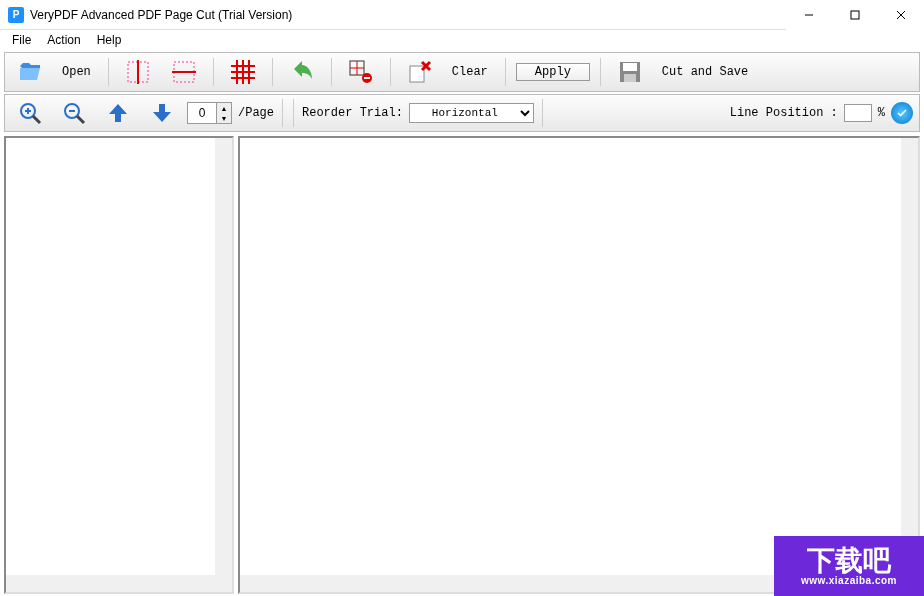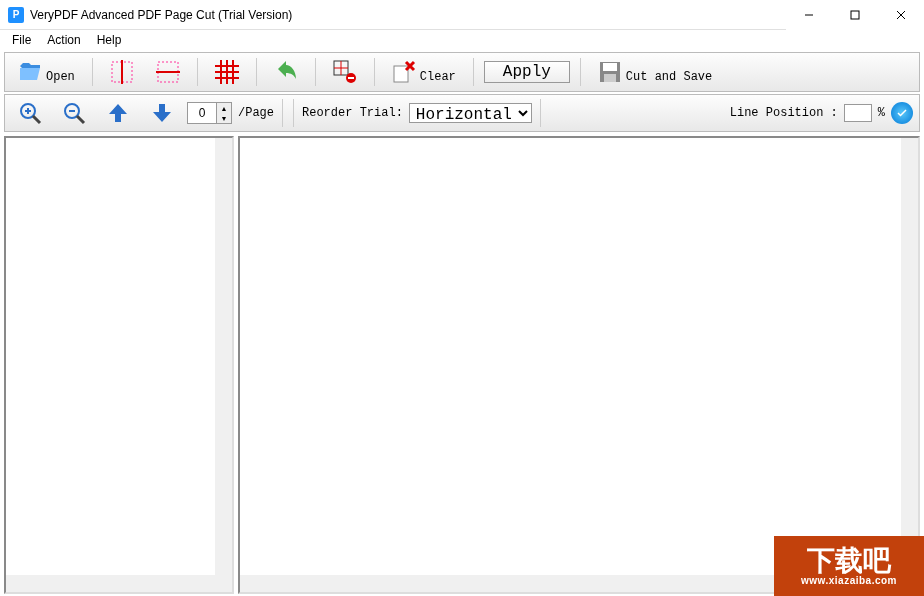--- a/index.html
+++ b/index.html
@@ -9,46 +9,46 @@
 .titlebar .appicon { width: 16px; height: 16px; background: #1e90ff; border-radius: 2px; margin-right: 6px; display: flex; align-items: center; justify-content: center; color: #fff; font-size: 10px; font-weight: bold; }
 .titlebar .title { flex: 1; font-size: 12px; color: #000; }
 .titlebar .winbtn { width: 46px; height: 30px; display: flex; align-items: center; justify-content: center; background: #fff; }
 
 .menubar { height: 20px; background: #fff; display: flex; align-items: center; padding: 0 4px; }
 .menubar .menuitem { padding: 10px 8px; font-size: 12px; cursor: default; }
 
 .toolbar1 { height: 40px; background: linear-gradient(#fdfdfd, #e8e8e8); border: 1px solid #bbb; margin: 2px 4px; display: flex; align-items: center; padding: 2px 6px; gap: 8px; }
 .toolbar2 { height: 38px; background: linear-gradient(#fdfdfd, #e8e8e8); border: 1px solid #bbb; margin: 0 4px 4px 4px; display: flex; align-items: center; padding: 2px 6px; gap: 6px; }
 
-.tbtn { display: flex; align-items: flex-end; gap: 4px; padding: 2px 6px; border: 1px solid transparent; cursor: default; font-family: "Courier New", monospace; font-size: 12px; }
+.tbtn { display: flex; align-items: center; gap: 20px; padding: 2px 6px; border: 1px solid transparent; cursor: default; font-family: "Courier New", monospace; font-size: 12px; }
 .tbtn .ico { width: 24px; height: 24px; display: flex; align-items: center; justify-content: center; }
 .tbtn .ico svg { width: 24px; height: 24px; }
 
 .sep { width: 1px; height: 28px; background: #ccc; margin: 0 2px; }
 
-.applybox { border: 1px solid #999; padding: 1px 18px; background: linear-gradient(#fff,#eee); font-family: "Courier New", monospace; font-size: 16px; }
+.applybox { border: 1px solid #999; padding: 1px 18px; background: linear-gradient(#fff,#eee); font-family: "Courier New", monospace; font-size: 12px; }
 
 .spin { display: flex; align-items: center; border: 1px solid #999; background: #fff; height: 22px; }
 .spin input { width: 28px; border: none; text-align: center; font-size: 12px; outline: none; }
 .spin .arrows { display: flex; flex-direction: column; border-left: 1px solid #999; }
 .spin .arrows div { width: 14px; height: 10px; font-size: 7px; display: flex; align-items: center; justify-content: center; background: #eee; }
 
 .label { font-family: "Courier New", monospace; font-size: 12px; }
-.combo { border: 1px solid #999; background: #fff; font-family: "Courier New", monospace; font-size: 16px; padding: 1px 2px; height: 20px; }
+.combo { border: 1px solid #999; background: #fff; font-family: "Courier New", monospace; font-size: 11px; padding: 1px 18px; height: 20px; }
 
 .pctbox { width: 28px; border: 1px solid #999; height: 18px; background: #fff; }
 
 .content { display: flex; margin: 0 4px 4px 4px; height: 458px; gap: 4px; }
 .leftpanel { width: 230px; border: 2px inset #ddd; background: #fff; position: relative; }
 .rightpanel { flex: 1; border: 2px inset #ddd; background: #fff; position: relative; }
 .scrollbar-v { position: absolute; right: 0; top: 0; bottom: 17px; width: 17px; background: #f0f0f0; }
 .scrollbar-h { position: absolute; left: 0; right: 17px; bottom: 0; height: 17px; background: #f0f0f0; }
 .corner { position: absolute; right: 0; bottom: 0; width: 17px; height: 17px; background: #f0f0f0; }
 
-.watermark { position: absolute; right: 0; bottom: 0; width: 150px; height: 60px; background: #c2410c; color: #fff; display: flex; flex-direction: column; align-items: center; justify-content: center; font-weight: bold; font-size: 22px; }
+.watermark { position: absolute; right: 0; bottom: 0; width: 150px; height: 60px; background: #6d28d9; color: #fff; display: flex; flex-direction: column; align-items: center; justify-content: center; font-weight: bold; font-size: 22px; }
 .watermark .cn { font-size: 28px; line-height: 1; }
 .watermark .url { font-size: 10px; letter-spacing: 0.5px; }
 
 .checkbtn { width: 22px; height: 22px; border-radius: 50%; background: radial-gradient(#5ac8fa,#0078d7); display: flex; align-items: center; justify-content: center; color: #fff; font-weight: bold; }
 </style>
 </head>
 <body>
 
 <div class="titlebar">
   <div class="appicon">P</div>

